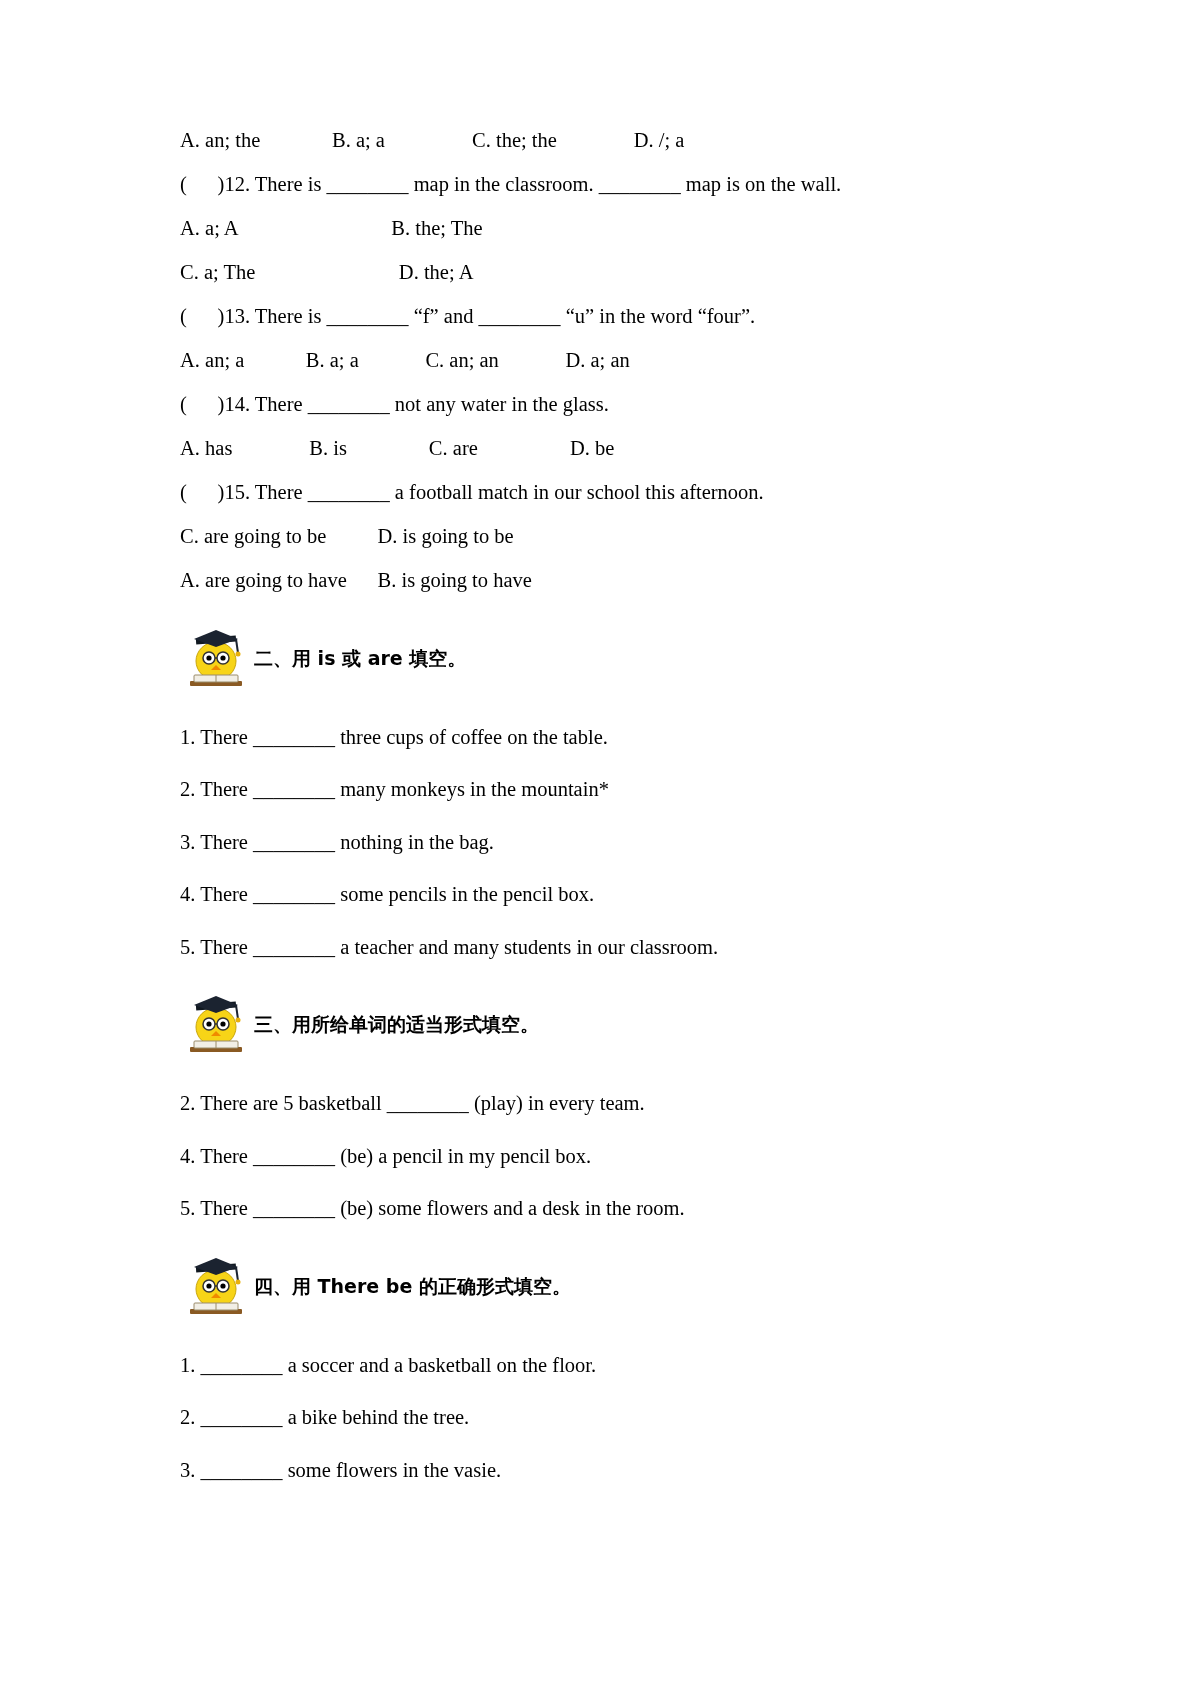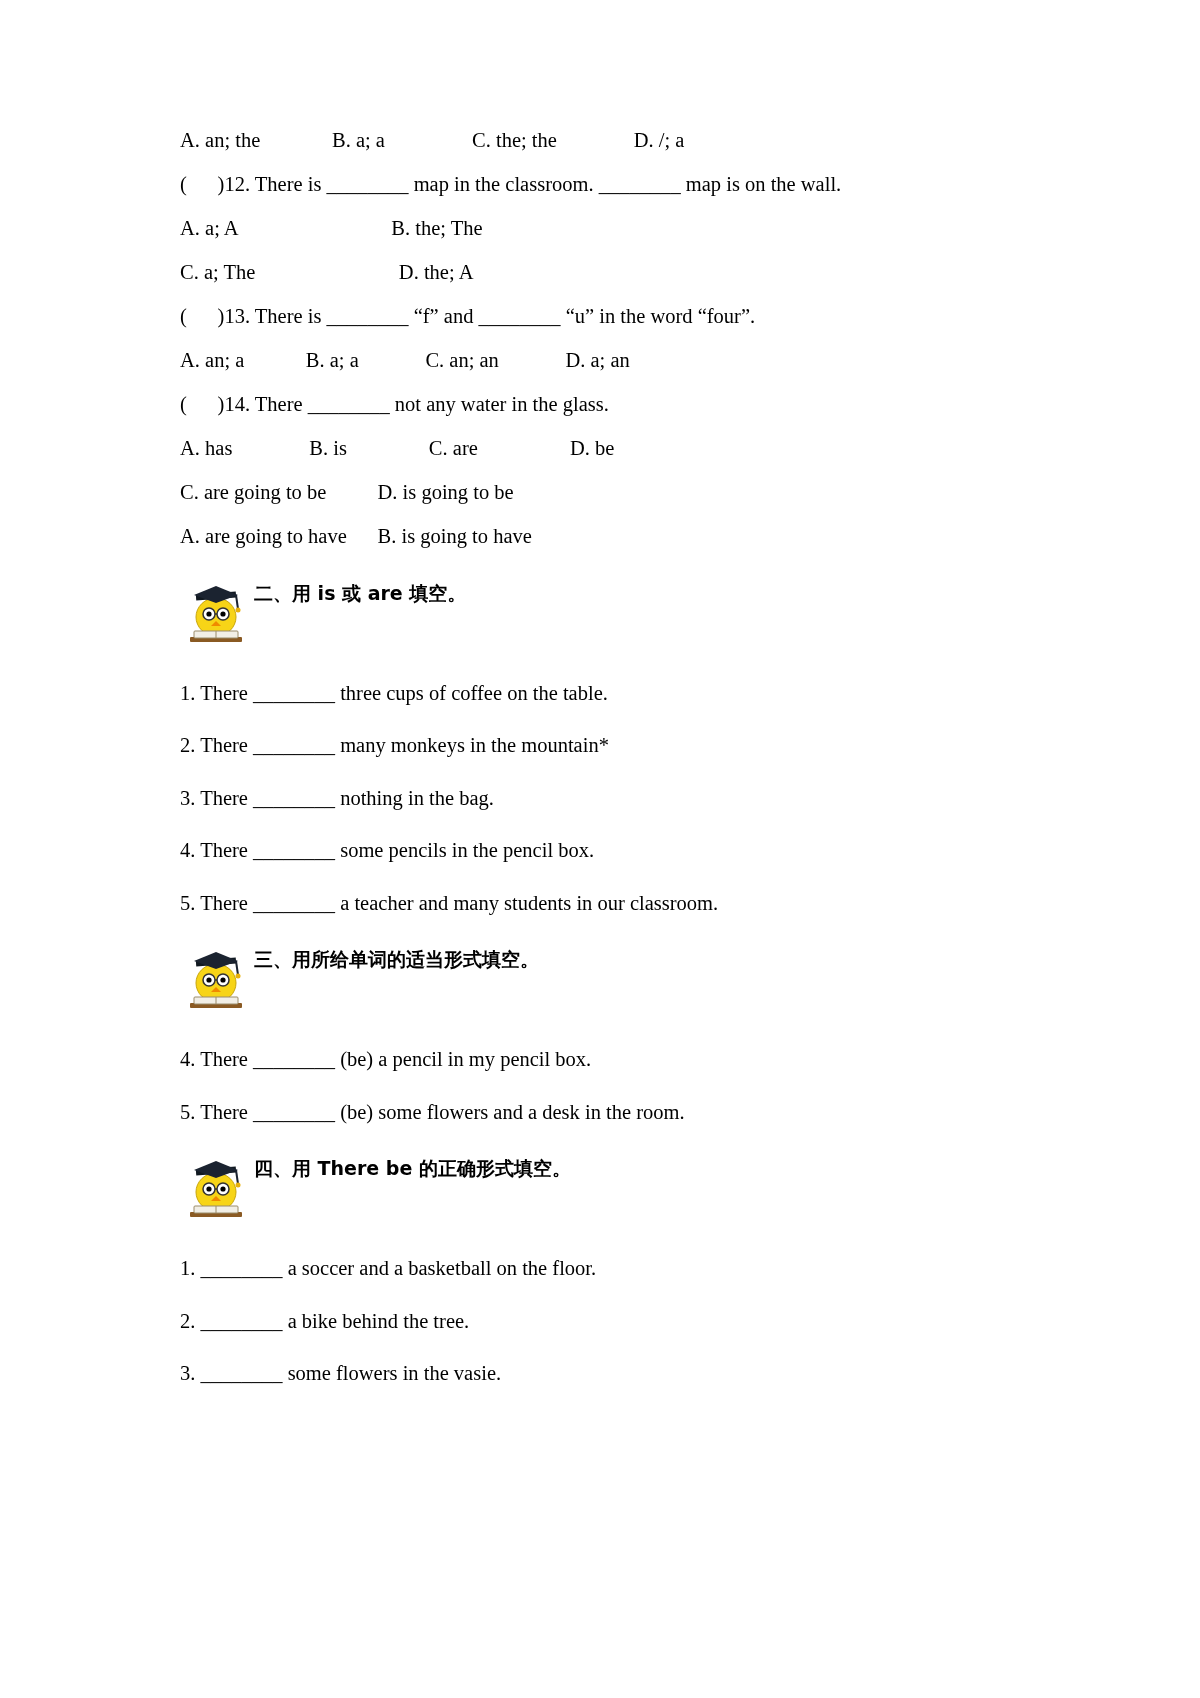--- a/index.html
+++ b/index.html
@@ -27,21 +27,21 @@
     margin: 0 0 23.5px 0;
     white-space: pre;
   }
   .opts {
     white-space: pre;
   }
   .section {
     margin-top: 34px;
     margin-bottom: 26px;
     display: flex;
-    align-items: flex-start;
+    align-items: center;
     gap: 0px;
   }
   .section-title {
     font-size: 20.5px;
     font-weight: bold;
     padding-bottom: 2px;
     white-space: pre;
   }
   .section-title .cn {
     font-family: "DejaVu Sans", sans-serif;
@@ -68,20 +68,21 @@
   <div class="line">(      )12. There is ________ map in the classroom. ________ map is on the wall.</div>
   <div class="line opts">A. a; A                              B. the; The</div>
   <div class="line opts">C. a; The                            D. the; A</div>
 
   <div class="line">(      )13. There is ________ “f” and ________ “u” in the word “four”.</div>
   <div class="line opts">A. an; a            B. a; a             C. an; an             D. a; an</div>
 
   <div class="line">(      )14. There ________ not any water in the glass.</div>
   <div class="line opts">A. has               B. is                C. are                  D. be</div>
 
+  <div class="line">(      )15. There ________ a football match in our school this afternoon.</div>
   <div class="line opts">C. are going to be          D. is going to be</div>
   <div class="line opts">A. are going to have      B. is going to have</div>
 
   <div class="section">
     <div class="mascot">
       <svg viewBox="0 0 72 70" width="72" height="70">
         <ellipse cx="36" cy="36" rx="20" ry="19" fill="#f7d417"></ellipse>
         <ellipse cx="36" cy="36" rx="20" ry="19" fill="none" stroke="#c8a50a" stroke-width="1"></ellipse>
         <circle cx="29" cy="33" r="6" fill="#ffffff" stroke="#333" stroke-width="1.5"></circle>
         <circle cx="43" cy="33" r="6" fill="#ffffff" stroke="#333" stroke-width="1.5"></circle>
@@ -126,20 +127,21 @@
         <circle cx="58" cy="29" r="2.5" fill="#e8b10c"></circle>
         <rect x="10" y="56" width="52" height="5" rx="1" fill="#8a5a23"></rect>
         <rect x="14" y="50" width="44" height="7" rx="1" fill="#f2efe6" stroke="#9a8c6a" stroke-width="1"></rect>
         <line x1="36" y1="50" x2="36" y2="57" stroke="#9a8c6a" stroke-width="1"></line>
       </svg>
     </div>
     <div class="section-title"><span class="cn">三、用所给单词的适当形式填空。</span></div>
   </div>
 
   <div class="sec-list">
+    <div class="line">2. There are 5 basketball ________ (play) in every team.</div>
     <div class="line">4. There ________ (be) a pencil in my pencil box.</div>
     <div class="line">5. There ________ (be) some flowers and a desk in the room.</div>
   </div>
 
   <div class="section">
     <div class="mascot">
       <svg viewBox="0 0 72 70" width="72" height="70">
         <ellipse cx="36" cy="36" rx="20" ry="19" fill="#f7d417"></ellipse>
         <ellipse cx="36" cy="36" rx="20" ry="19" fill="none" stroke="#c8a50a" stroke-width="1"></ellipse>
         <circle cx="29" cy="33" r="6" fill="#ffffff" stroke="#333" stroke-width="1.5"></circle>

